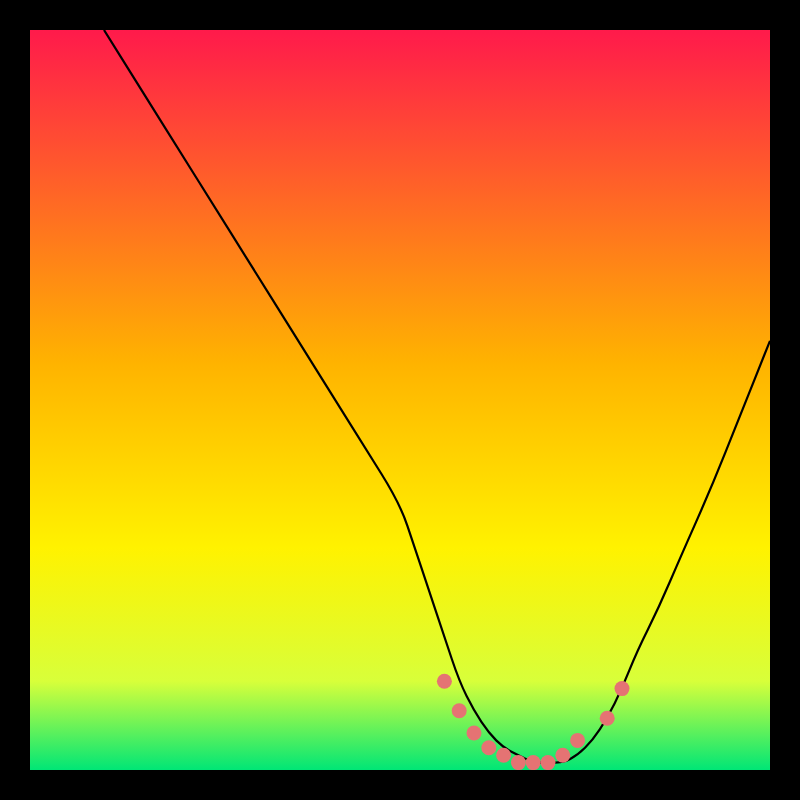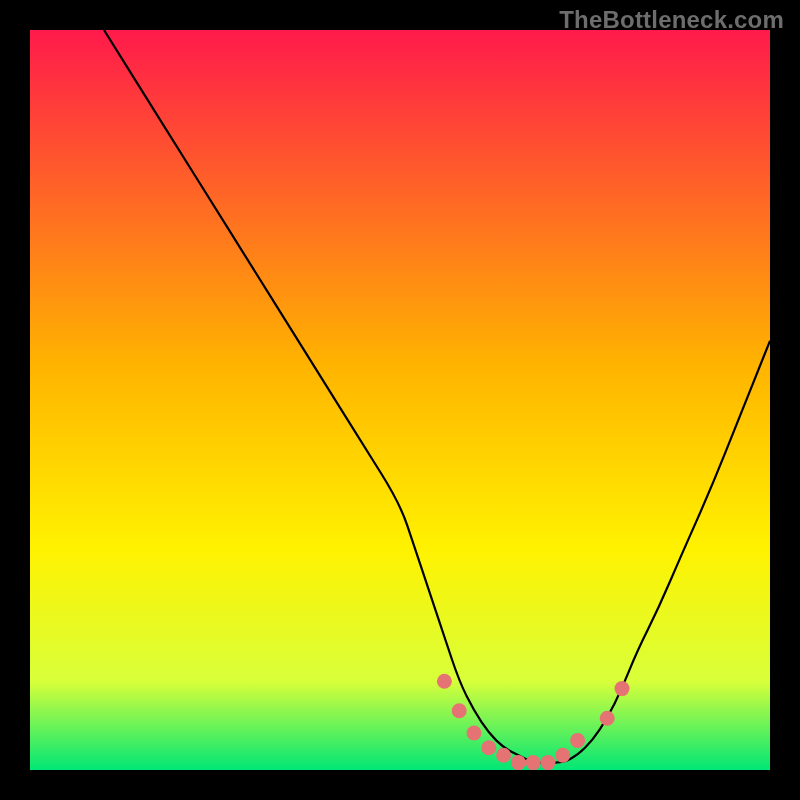--- a/index.html
+++ b/index.html
@@ -31,21 +31,20 @@
     font-size: 24px;
     font-weight: 600;
     color: #6d6d6d;
     letter-spacing: 0.2px;
   }
 </style>
 </head>
 <body>
 <div class="frame">
 
-  <div class="watermark">TheBottleneck.com</div>
 
   <svg class="plot" viewBox="0 0 740 740" preserveAspectRatio="none">
     <defs>
       <linearGradient id="bg-grad" x1="0" y1="0" x2="0" y2="1">
         <stop id="g0" offset="0%" stop-color="#ff1a4b"></stop>
         <stop id="g1" offset="45%" stop-color="#ffb300"></stop>
         <stop id="g2" offset="70%" stop-color="#fff200"></stop>
         <stop id="g3" offset="88%" stop-color="#d8ff3a"></stop>
         <stop id="g4" offset="100%" stop-color="#00e676"></stop>
       </linearGradient>

